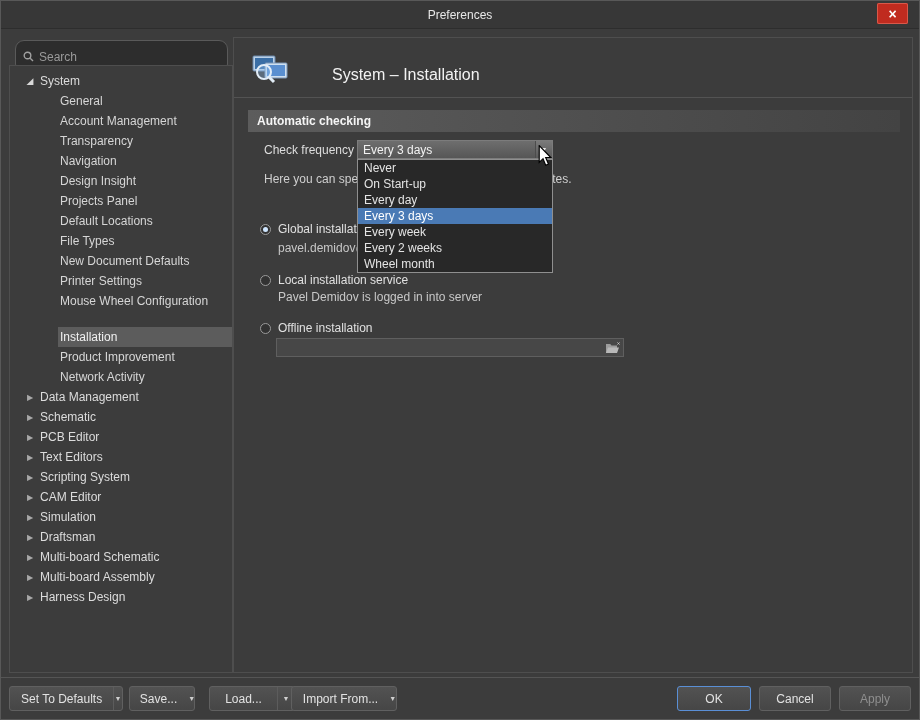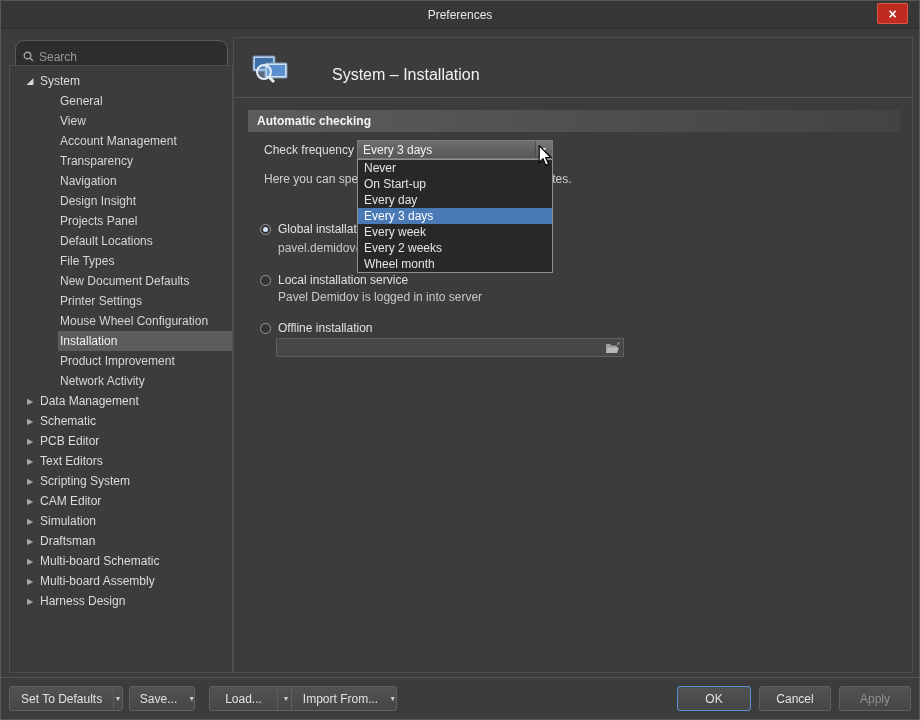--- a/index.html
+++ b/index.html
@@ -27,21 +27,21 @@
 
   .tree { position:absolute; left:8px; top:64px; width:224px; height:608px;
           border:1px solid #4e4e4e; background:#3c3c3c; padding-top:5px; overflow:hidden; }
   .tree-row { height:20px; display:flex; align-items:center; white-space:nowrap; cursor:default; }
   .tree-row .arrow { width:14px; margin-left:13px; text-align:center; }
   .arrow.col { font-size:8px; color:#a8a8a8; }
   .arrow.exp { font-size:9px; color:#d8d8d8; }
   .tree-row.root .lbl { margin-left:3px; color:#dcdcdc; }
   .tree-row.child { padding-left:50px; }
   .tree-row.child .lbl { color:#d6d6d6; }
-  .tree-row.child.selected { background:linear-gradient(to right, transparent 48px, #5c5c5c 48px); }
+  .tree-row.child.selected { background:linear-gradient(to right, transparent 48px, #5c5c5c 48px);margin-top:16px; }
   .tree-row.child.selected .lbl { color:#f0f0f0; }
 
   
   .main { position:absolute; left:232px; top:36px; width:680px; height:636px;
           border:1px solid #4e4e4e; background:#3c3c3c; }
   .page-header-icon { position:absolute; left:18px; top:16px; }
   .page-title { position:absolute; left:66px; top:28px; font-size:16px; color:#f2f2f2;margin-left:32px; }
   .header-sep { position:absolute; left:0; top:59px; width:100%; border-top:1px solid #535353; }
   .section-bar { position:absolute; left:14px; top:72px; width:652px; height:22px;
                  background:linear-gradient(to right,#5c5c5c,#434343);
@@ -117,23 +117,20 @@
 
   <div class="tree">
     <div class="tree-row root">
         <span class="arrow exp">◢</span>
         <span class="lbl">System</span>
       </div>
     <div class="tree-row child">
         <span class="lbl">General</span>
       </div>
     <div class="tree-row child">
-        <span class="lbl">View</span>
-      </div>
-    <div class="tree-row child">
         <span class="lbl">Account Management</span>
       </div>
     <div class="tree-row child">
         <span class="lbl">Transparency</span>
       </div>
     <div class="tree-row child">
         <span class="lbl">Navigation</span>
       </div>
     <div class="tree-row child">
         <span class="lbl">Design Insight</span>

